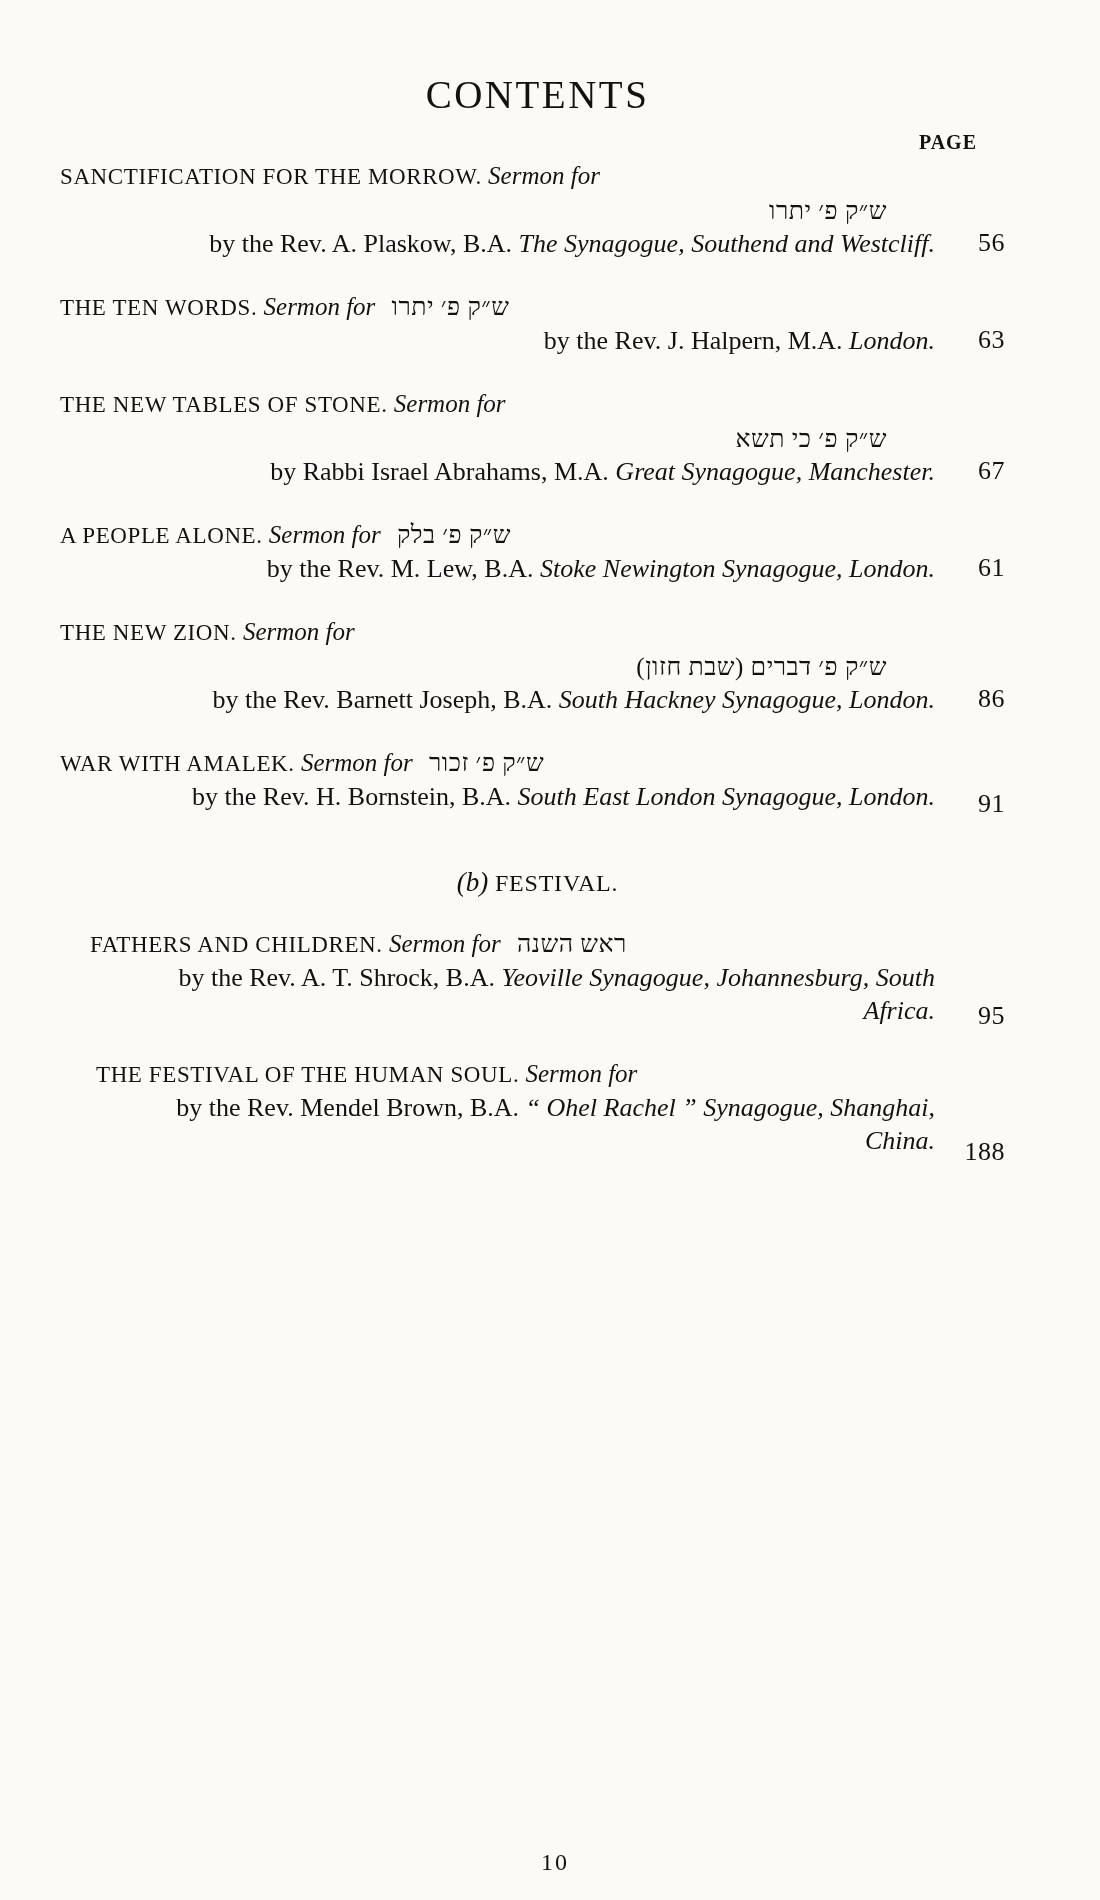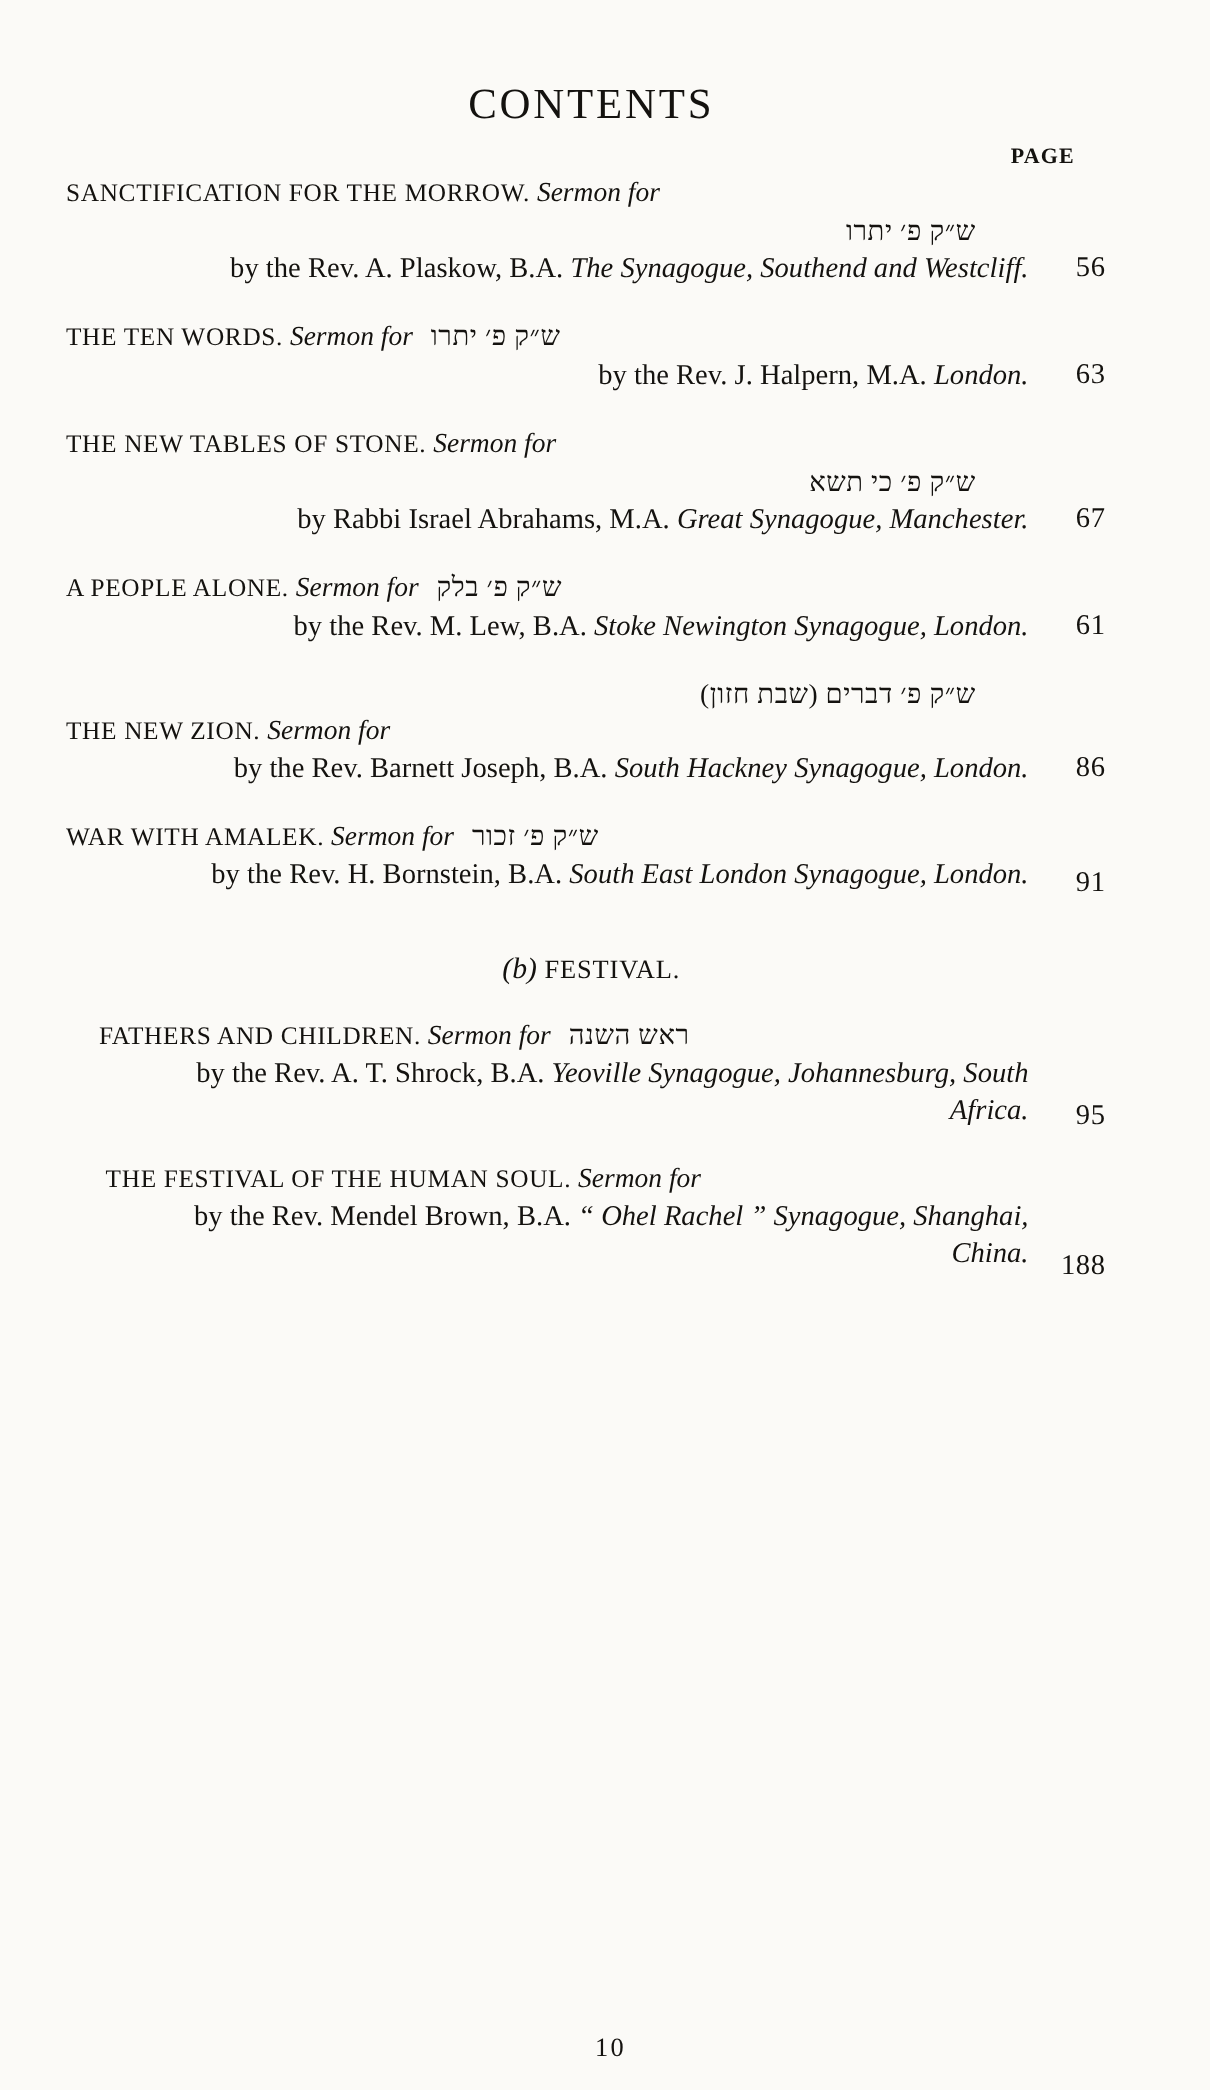--- a/index.html
+++ b/index.html
@@ -181,25 +181,25 @@
         <span class="heb hebinline">ש״ק פ׳ בלק</span>
       </div>
       <div class="body-line">
         <span>by the Rev. M. Lew, B.A.</span>
         <span class="l-it">Stoke Newington Synagogue, London.</span>
       </div>
       <span class="pg" style="bottom:2px;">61</span>
     </div>
 
     <div class="entry">
+      <div class="line row1">
+        <span class="l-title">THE NEW ZION.</span>
+        <span class="l-it">Sermon for</span>
+      </div>
       <div class="line hebline"><span class="heb">ש״ק פ׳ דברים (שבת חזון)</span></div>
-      <div class="line row1">
-        <span class="l-title">THE NEW ZION.</span>
-        <span class="l-it">Sermon for</span>
-      </div>
       <div class="body-line">
         <span>by the Rev. Barnett Joseph, B.A.</span>
         <span class="l-it">South Hackney Synagogue, London.</span>
       </div>
       <span class="pg" style="bottom:2px;">86</span>
     </div>
 
     <div class="entry">
       <div class="line row1">
         <span class="l-title">WAR WITH AMALEK.</span>

